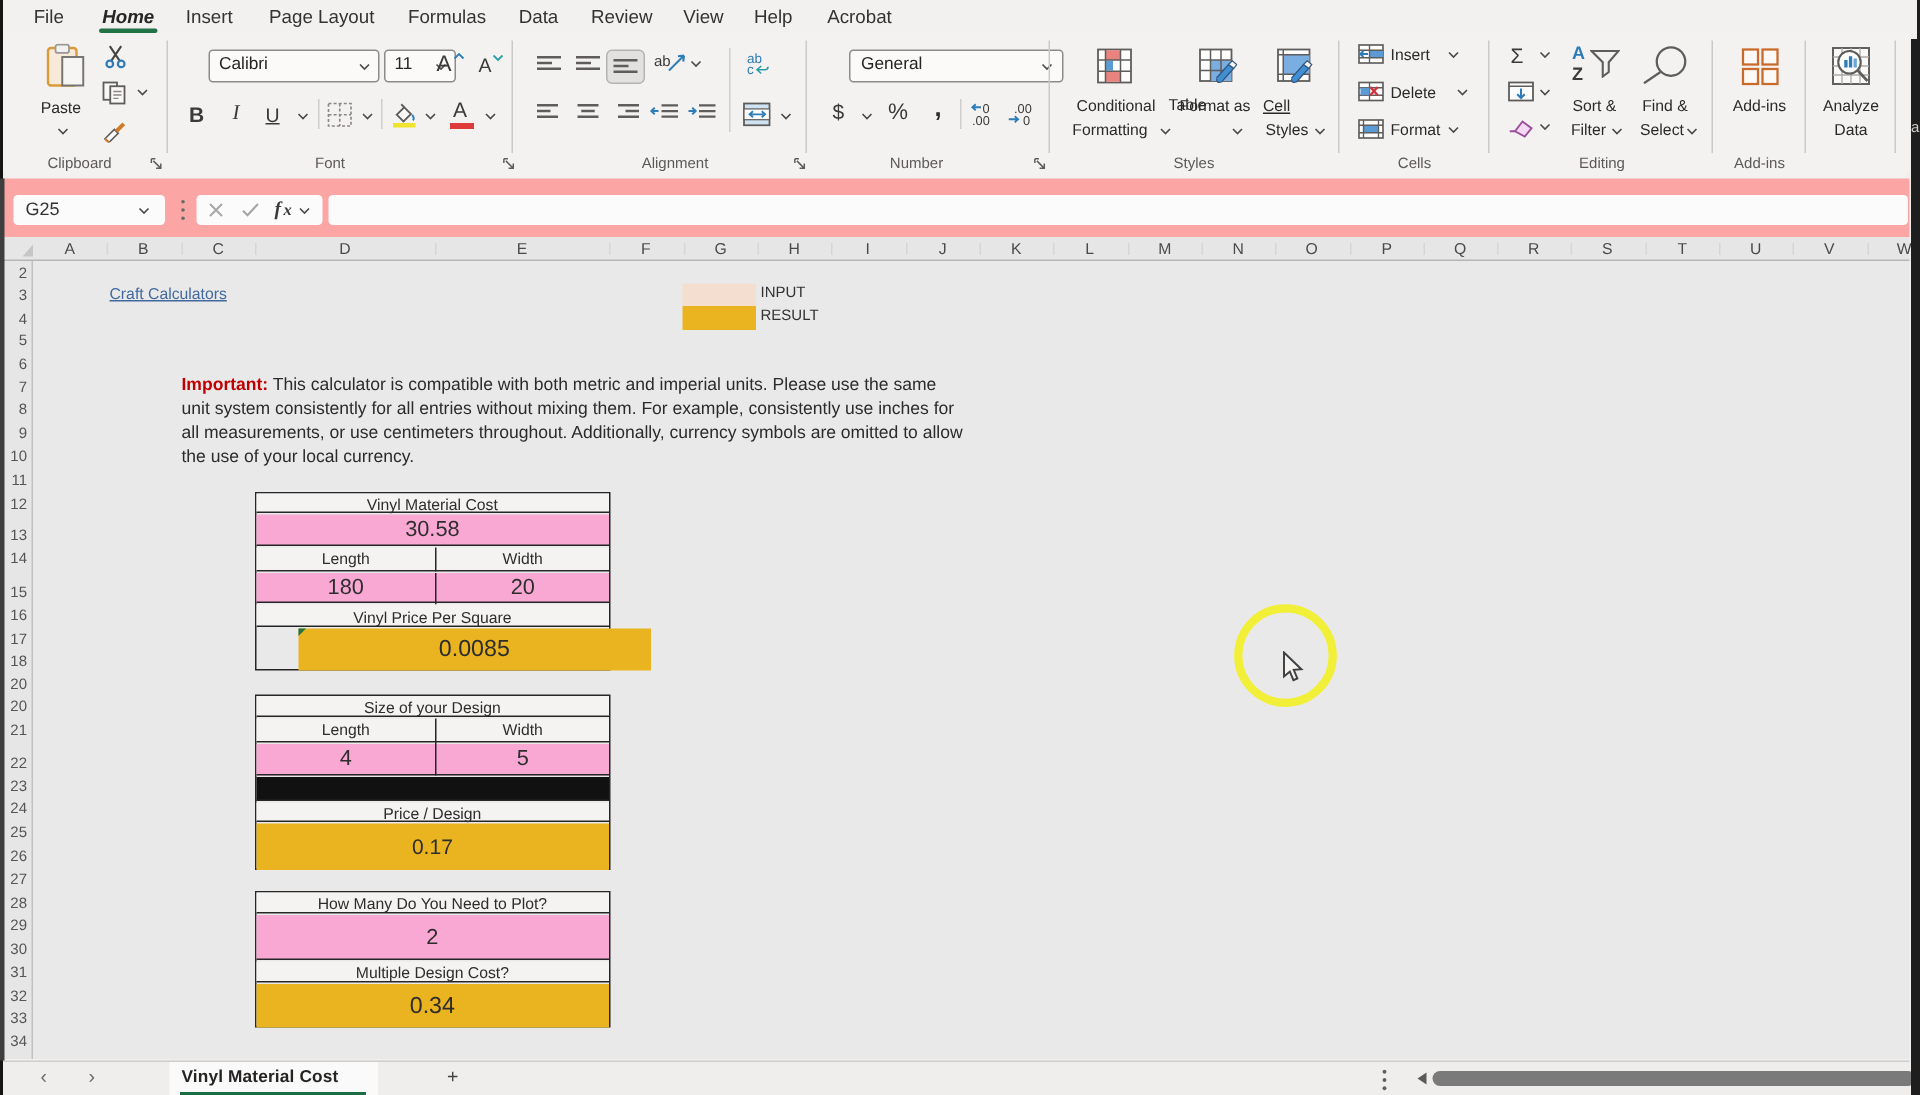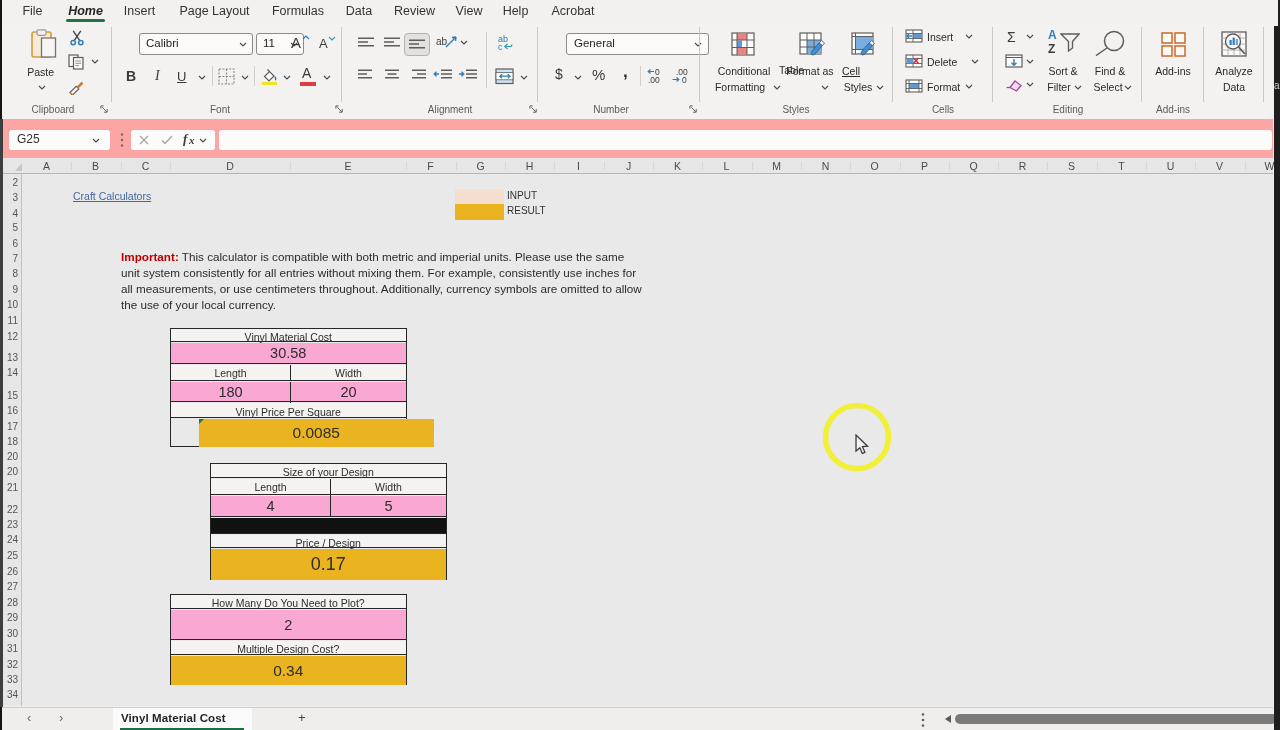--- a/index.html
+++ b/index.html
@@ -480,35 +480,35 @@
       <span class="num" style="position:absolute; left:0; width:119px;">180</span>
       <span class="num" style="position:absolute; left:120px; width:115px;">20</span>
       <i style="position:absolute; left:119px; top:0; width:1px; height:21px; background:#262626;"></i>
     </div>
     <div class="trow white" style="top:73.9px; height:15.2px; line-height:15px;"><span class="lbl">Vinyl Price Per Square</span></div>
     <div class="trow gold" style="top:90.1px; height:28.1px; line-height:28px; border-bottom:none;margin-left:28px;"><span class="num" style="font-size:15.5px;">0.0085</span>
       <i style="position:absolute; left:0; top:0; width:0; height:0; border-left:5px solid #217346; border-bottom:5px solid transparent;"></i>
     </div>
   </div>
 
-  <div class="tbl" style="top:289.3px; height:116.4px;margin-left:40px;">
+  <div class="tbl" style="top:289.3px; height:116.4px;">
     <div class="trow white" style="top:0; height:13.7px; line-height:14px;"><span class="lbl">Size of your Design</span></div>
     <div class="trow white" style="top:14.7px; height:16.5px; line-height:17px;">
       <span class="lbl" style="position:absolute; left:0; width:119px;">Length</span>
       <span class="lbl" style="position:absolute; left:120px; width:115px;">Width</span>
       <i style="position:absolute; left:119px; top:0; width:1px; height:17px; background:#262626;"></i>
     </div>
     <div class="trow peach" style="top:32.2px; height:20.2px; line-height:20px;">
       <span class="num" style="position:absolute; left:0; width:119px;">4</span>
       <span class="num" style="position:absolute; left:120px; width:115px;">5</span>
       <i style="position:absolute; left:119px; top:0; width:1px; height:21px; background:#262626;"></i>
     </div>
     <div class="trow blackrow" style="top:53.4px; height:16.1px;"></div>
     <div class="trow white" style="top:70.5px; height:13.2px; line-height:13px;"><span class="lbl">Price / Design</span></div>
-    <div class="trow gold" style="top:84.7px; height:30.7px; line-height:31px; border-bottom:none;"><span class="num" style="font-size:18px;">0.17</span></div>
+    <div class="trow gold" style="top:84.7px; height:30.7px; line-height:31px; border-bottom:none;"><span class="num" style="font-size:14px;">0.17</span></div>
   </div>
 
   <div class="tbl" style="top:419.8px; height:91.4px;">
     <div class="trow white" style="top:0; height:13.8px; line-height:14px;"><span class="lbl">How Many Do You Need to Plot?</span></div>
     <div class="trow peach" style="top:14.8px; height:30.1px; line-height:30px;"><span class="num">2</span></div>
     <div class="trow white" style="top:45.9px; height:14.3px; line-height:14px;"><span class="lbl">Multiple Design Cost?</span></div>
     <div class="trow gold" style="top:61.2px; height:29.2px; line-height:29px; border-bottom:none;"><span class="num" style="font-size:15.5px;">0.34</span></div>
   </div>
 
   <svg style="position:absolute; left:778px; top:225px;" width="160" height="160" viewBox="0 0 160 160">

